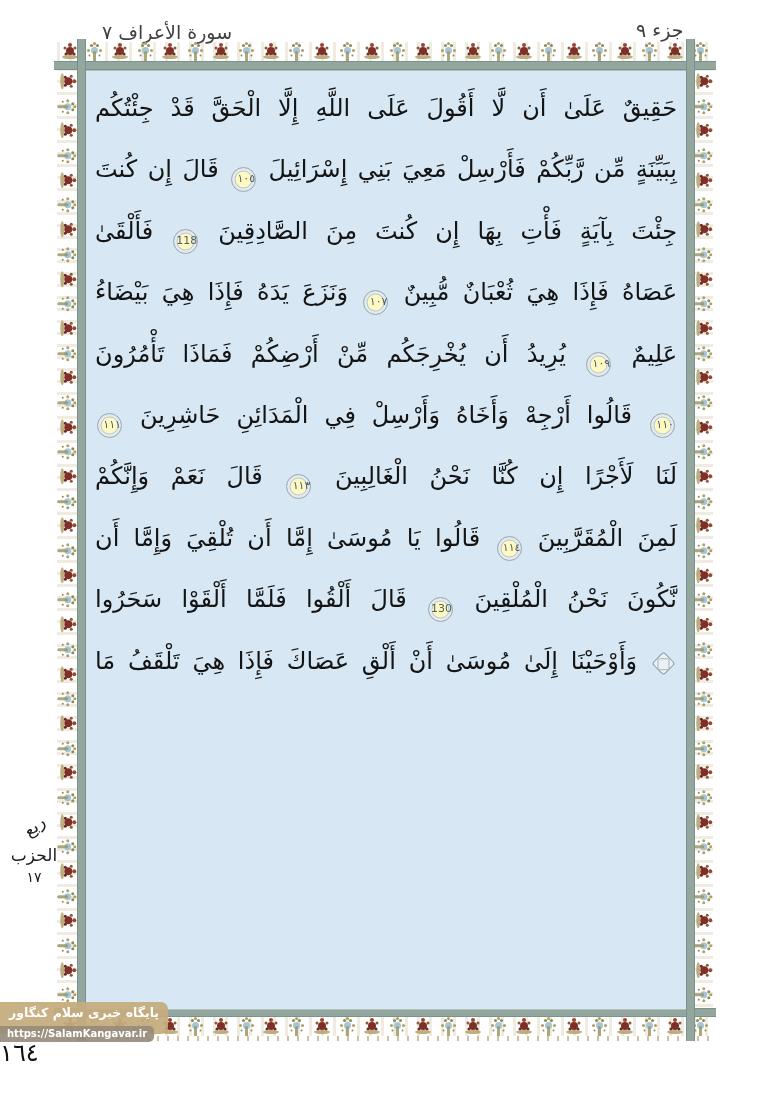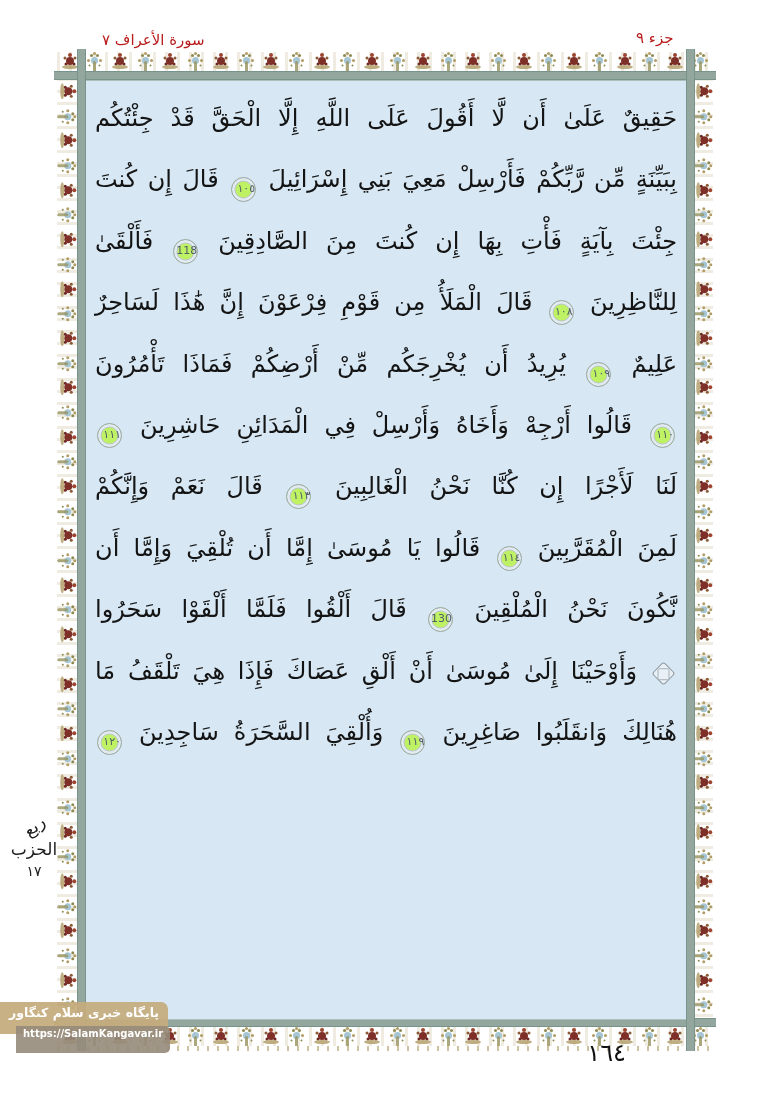--- a/index.html
+++ b/index.html
@@ -1,25 +1,25 @@
 <!DOCTYPE html>
 <html lang="ar"><head>
 <meta charset="utf-8">
 <style>
   html,body{margin:0;padding:0;background:#ffffff;}
   .page{position:relative;width:768px;height:1096px;background:#ffffff;overflow:hidden;
         font-family:"DejaVu Sans",sans-serif;color:#1a1a1a;}
 
   
-  .hdr{position:absolute;font-size:15px;color:#b91c1c;direction:rtl;white-space:nowrap;margin-top:10px;}
+  .hdr{position:absolute;font-size:19px;color:#404040;direction:rtl;white-space:nowrap;}
   .hdr-surah{top:21px;left:102px;}
   .hdr-juz{top:19px;left:636px;text-align:center;}
 
   
-  .frame{position:absolute;left:57px;top:52px;width:656px;height:996px;}
+  .frame{position:absolute;left:57px;top:42px;width:656px;height:996px;}
   .bar{position:absolute;background:#93a79f;}
   .bar-h{left:-3px;width:662px;height:7px;border-top:1px solid #78938c;border-bottom:1px solid #78938c;}
   .bar-top{top:19px;}
   .bar-bot{top:966px;}
   .bar-v{top:-3px;height:1002px;width:7px;border-left:1px solid #78938c;border-right:1px solid #78938c;}
   .bar-left{left:20px;}
   .bar-right{left:629px;}
 
   .band{position:absolute;display:flex;overflow:hidden;}
   .h-band{flex-direction:row;justify-content:space-between;
@@ -49,40 +49,40 @@
 
   
   .panel{position:absolute;left:29px;top:28px;width:600px;height:938px;
          background:#d7e8f4;border-top:1px solid #aec0ba;border-bottom:1px solid #aec0ba;}
   .lines{position:absolute;left:9px;top:7px;right:9px;bottom:7px;direction:rtl;}
   .qline{height:61.4px;line-height:61.4px;font-size:24px;color:#141414;
          text-align:justify;text-align-last:justify;white-space:nowrap;overflow:visible;}
 
   .ayah{display:inline-block;width:23px;height:23px;line-height:22px;border-radius:50%;
         border:1px solid #9ba6ac;box-shadow:inset 0 0 0 2.5px #e2ebf1,inset 0 0 0 3.5px #b9c4ca;
-        text-align:center;font-size:11px;color:#515d66;vertical-align:-5px;background:#bef264;margin:0 2px;}
+        text-align:center;font-size:11px;color:#515d66;vertical-align:-5px;background:#fef9c3;margin:0 2px;}
   .rub{display:inline-block;width:15px;height:15px;border:1.5px solid #8d979d;border-radius:3px;
        transform:rotate(45deg);vertical-align:-3px;position:relative;background:#e9f1f7;margin:0 5px;}
   .rub::before{content:"";position:absolute;inset:1.5px;border:1.2px solid #a7b1b7;border-radius:2px;
        transform:rotate(45deg);}
 
   
   .margin-note{position:absolute;left:4px;top:816px;width:60px;text-align:center;direction:rtl;color:#1d1d1d;}
   .mn-rub{font-size:17px;transform:rotate(-38deg);}
-  .mn-hizb{font-size:17px;margin-top:3px;}
+  .mn-hizb{font-size:17px;margin-top:9px;}
   .mn-num{font-size:14px;margin-top:4px;}
 
   
   .wm1{position:absolute;left:0;top:1002px;background:rgba(197,171,125,.93);color:#ffffff;
        font-weight:bold;font-size:12.5px;padding:3px 9px 14px;border-radius:0 7px 7px 0;direction:rtl;white-space:nowrap;}
   .wm2{position:absolute;left:0;top:1026px;background:rgba(150,139,122,.9);color:#ffffff;
-       font-weight:bold;font-size:10px;padding:2px 7px 14px;border-radius:0 5px 5px 0;white-space:nowrap;margin-left:16px;}
-
-  
-  .page-num{position:absolute;left:0;top:1039px;width:608px;text-align:right;font-size:24px;color:#101010;padding-left:18px;}
+       font-weight:bold;font-size:10px;padding:2px 7px 3px;border-radius:0 5px 5px 0;white-space:nowrap;}
+
+  
+  .page-num{position:absolute;left:0;top:1039px;width:608px;text-align:left;font-size:24px;color:#101010;}
 </style>
 </head>
 <body>
 
 <div class="page">
 
   <div class="hdr hdr-surah">سورة الأعراف ٧</div>
   <div class="hdr hdr-juz">جزء ٩</div>
 
   <div class="frame">
@@ -227,28 +227,27 @@
     <div class="bar bar-h bar-top"></div>
     <div class="bar bar-h bar-bot"></div>
     <div class="bar bar-v bar-left"></div>
     <div class="bar bar-v bar-right"></div>
 
     <div class="panel">
       <div id="quran-lines" class="lines">
           <div class="qline"><span class="qt">حَقِيقٌ عَلَىٰ أَن لَّا أَقُولَ عَلَى اللَّهِ إِلَّا الْحَقَّ قَدْ جِئْتُكُم</span></div>
           <div class="qline"><span class="qt">بِبَيِّنَةٍ مِّن رَّبِّكُمْ فَأَرْسِلْ مَعِيَ بَنِي إِسْرَائِيلَ</span> <span class="ayah">١٠٥</span> <span class="qt">قَالَ إِن كُنتَ</span></div>
           <div class="qline"><span class="qt">جِئْتَ بِآيَةٍ فَأْتِ بِهَا إِن كُنتَ مِنَ الصَّادِقِينَ</span> <span class="ayah">118</span> <span class="qt">فَأَلْقَىٰ</span></div>
-          <div class="qline"><span class="qt">لِلنَّاظِرِينَ</span> <span class="ayah">١٠٨</span> <span class="qt">قَالَ الْمَلَأُ مِن قَوْمِ فِرْعَوْنَ إِنَّ هَٰذَا لَسَاحِرٌ</span></div>
+          <div class="qline"><span class="qt">عَصَاهُ فَإِذَا هِيَ ثُعْبَانٌ مُّبِينٌ</span> <span class="ayah">١٠٧</span> <span class="qt">وَنَزَعَ يَدَهُ فَإِذَا هِيَ بَيْضَاءُ</span></div>
           <div class="qline"><span class="qt">عَلِيمٌ</span> <span class="ayah">١٠٩</span> <span class="qt">يُرِيدُ أَن يُخْرِجَكُم مِّنْ أَرْضِكُمْ فَمَاذَا تَأْمُرُونَ</span></div>
           <div class="qline"><span class="ayah">١١٠</span> <span class="qt">قَالُوا أَرْجِهْ وَأَخَاهُ وَأَرْسِلْ فِي الْمَدَائِنِ حَاشِرِينَ</span> <span class="ayah">١١١</span></div>
           <div class="qline"><span class="qt">لَنَا لَأَجْرًا إِن كُنَّا نَحْنُ الْغَالِبِينَ</span> <span class="ayah">١١٣</span> <span class="qt">قَالَ نَعَمْ وَإِنَّكُمْ</span></div>
           <div class="qline"><span class="qt">لَمِنَ الْمُقَرَّبِينَ</span> <span class="ayah">١١٤</span> <span class="qt">قَالُوا يَا مُوسَىٰ إِمَّا أَن تُلْقِيَ وَإِمَّا أَن</span></div>
           <div class="qline"><span class="qt">نَّكُونَ نَحْنُ الْمُلْقِينَ</span> <span class="ayah">130</span> <span class="qt">قَالَ أَلْقُوا فَلَمَّا أَلْقَوْا سَحَرُوا</span></div>
           <div class="qline"><span class="rub"></span> <span class="qt">وَأَوْحَيْنَا إِلَىٰ مُوسَىٰ أَنْ أَلْقِ عَصَاكَ فَإِذَا هِيَ تَلْقَفُ مَا</span></div>
-          <div class="qline"><span class="qt">هُنَالِكَ وَانقَلَبُوا صَاغِرِينَ</span> <span class="ayah">١١٩</span> <span class="qt">وَأُلْقِيَ السَّحَرَةُ سَاجِدِينَ</span> <span class="ayah">١٢٠</span></div>
         </div>
     </div>
   </div>
 
   <div class="margin-note">
     <div class="mn-rub">ربع</div>
     <div class="mn-hizb">الحزب</div>
     <div class="mn-num">١٧</div>
   </div>
 

